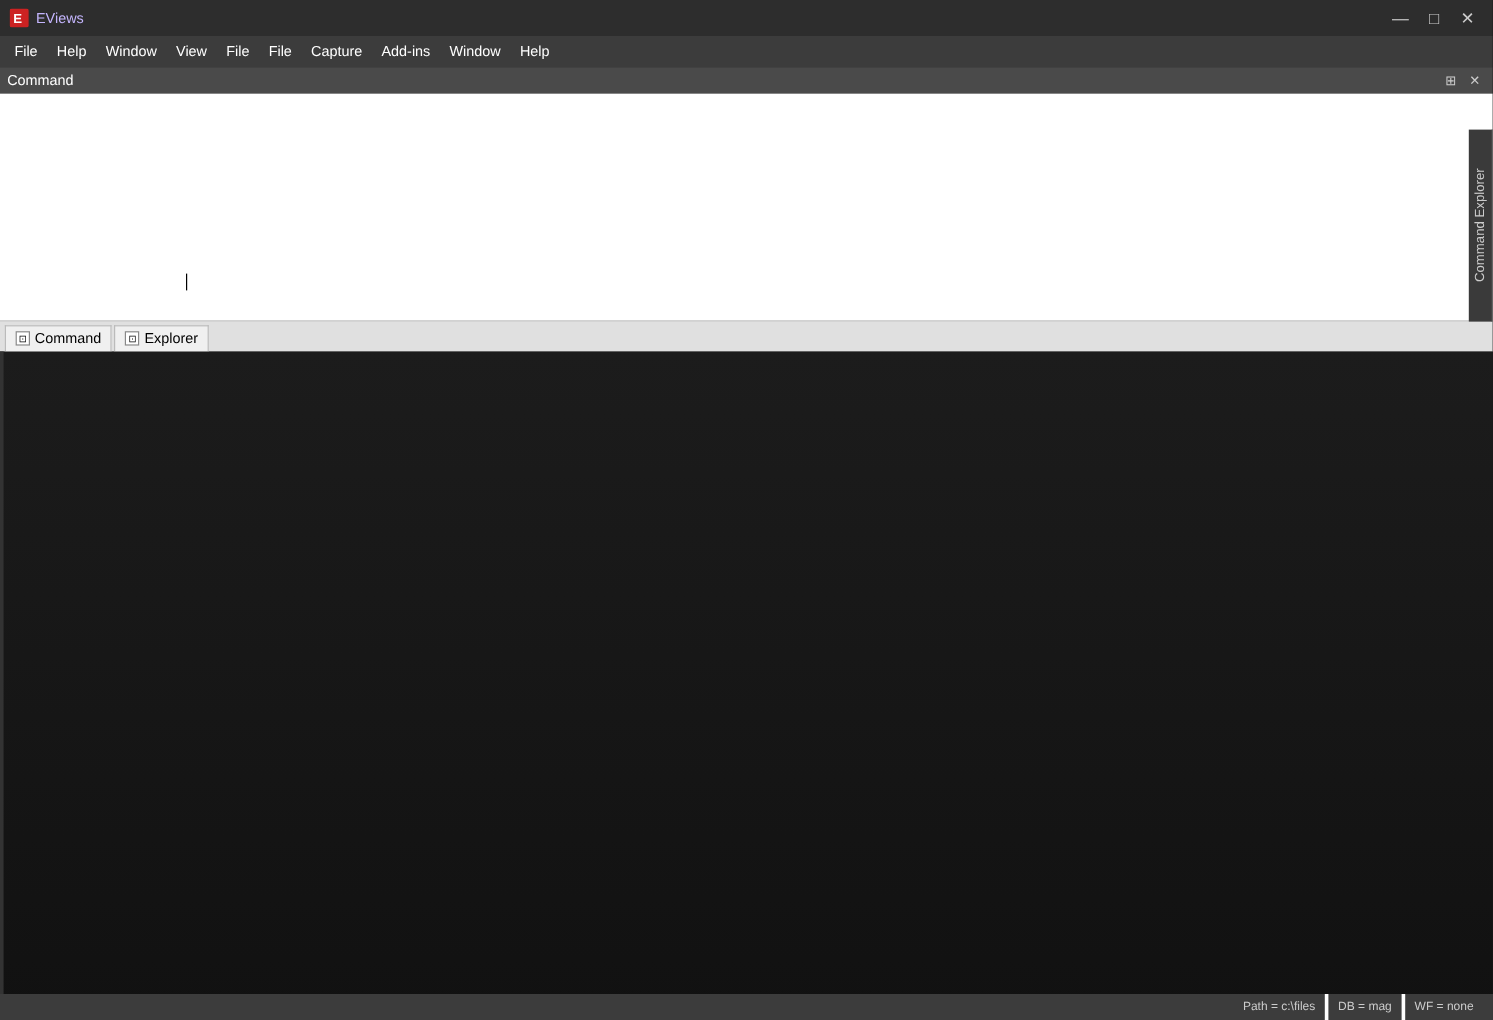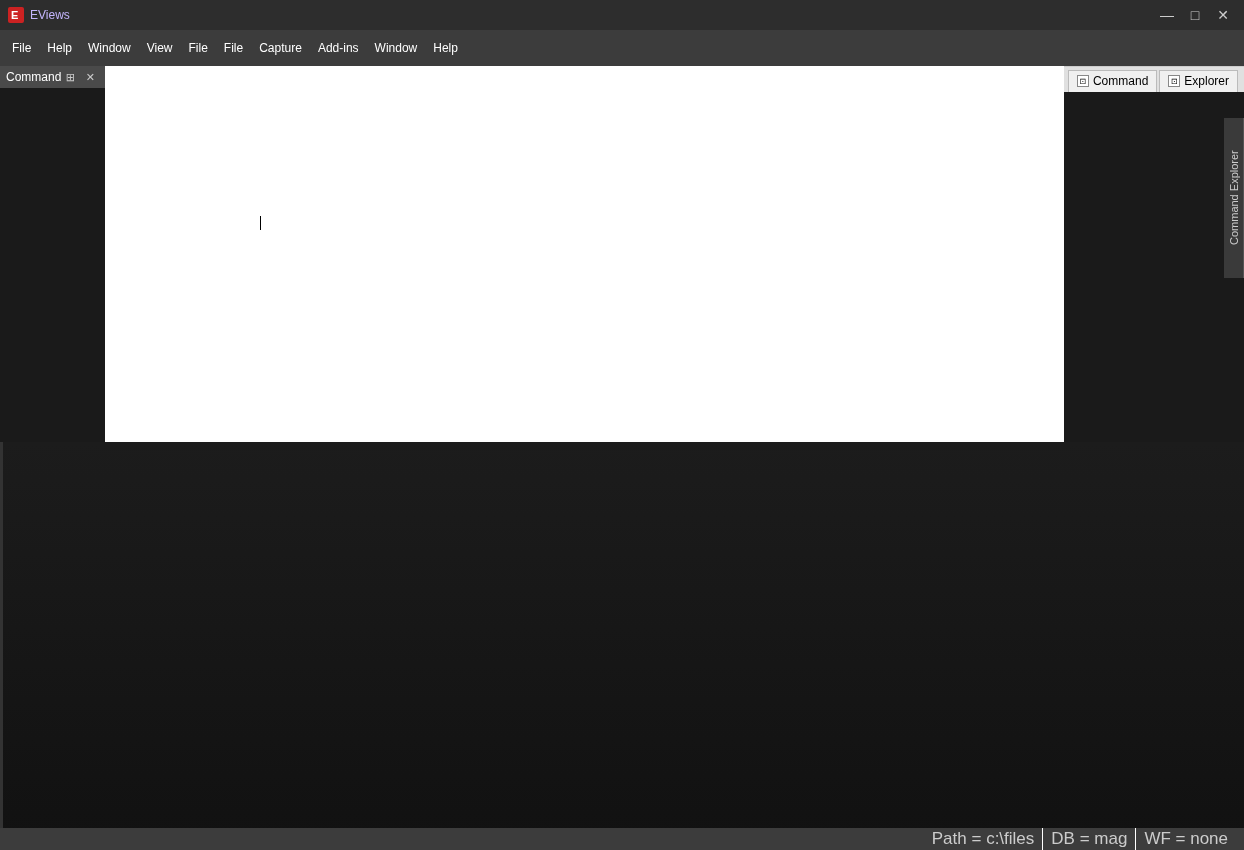--- a/index.html
+++ b/index.html
@@ -54,36 +54,36 @@
       display: flex;
       align-items: center;
       justify-content: center;
     }
 
     
     #menu-bar {
       display: flex;
       align-items: center;
       background: #3c3c3c;
-      height: 36px;
+      height: 26px;
       padding: 0 4px;
       color: #fff;
     }
     .menu-item {
       padding: 2px 8px;
       cursor: pointer;
       font-size: 12px;
       color: #fff;
     }
 
     
     #command-panel {
       display: flex;
-      flex-direction: row;
-      height: 376px;
+      flex-direction: column;
+      height: 237px;
       position: relative;
     }
     #command-header {
       display: flex;
       align-items: center;
       justify-content: space-between;
       background: #4a4a4a;
       height: 22px;
       padding: 0 6px;
       color: #fff;
@@ -212,27 +212,27 @@
       position: fixed;
       bottom: 0;
       left: 0;
       width: 1244px;
       height: 22px;
       background: #3c3c3c;
       display: flex;
       align-items: center;
       justify-content: flex-end;
       padding: 0 8px;
-      font-size: 17px;
+      font-size: 10px;
       color: #ccc;
       gap: 0;
     }
     .status-item {
       padding: 0 8px;
-      border-left: 1px solid #ffffff;
+      border-left: 3px solid #ffffff;
       height: 100%;
       display: flex;
       align-items: center;
     }
     .status-item:first-child { border-left: none; }
 
     
     #app-wrapper {
       display: flex;
       flex-direction: column;

